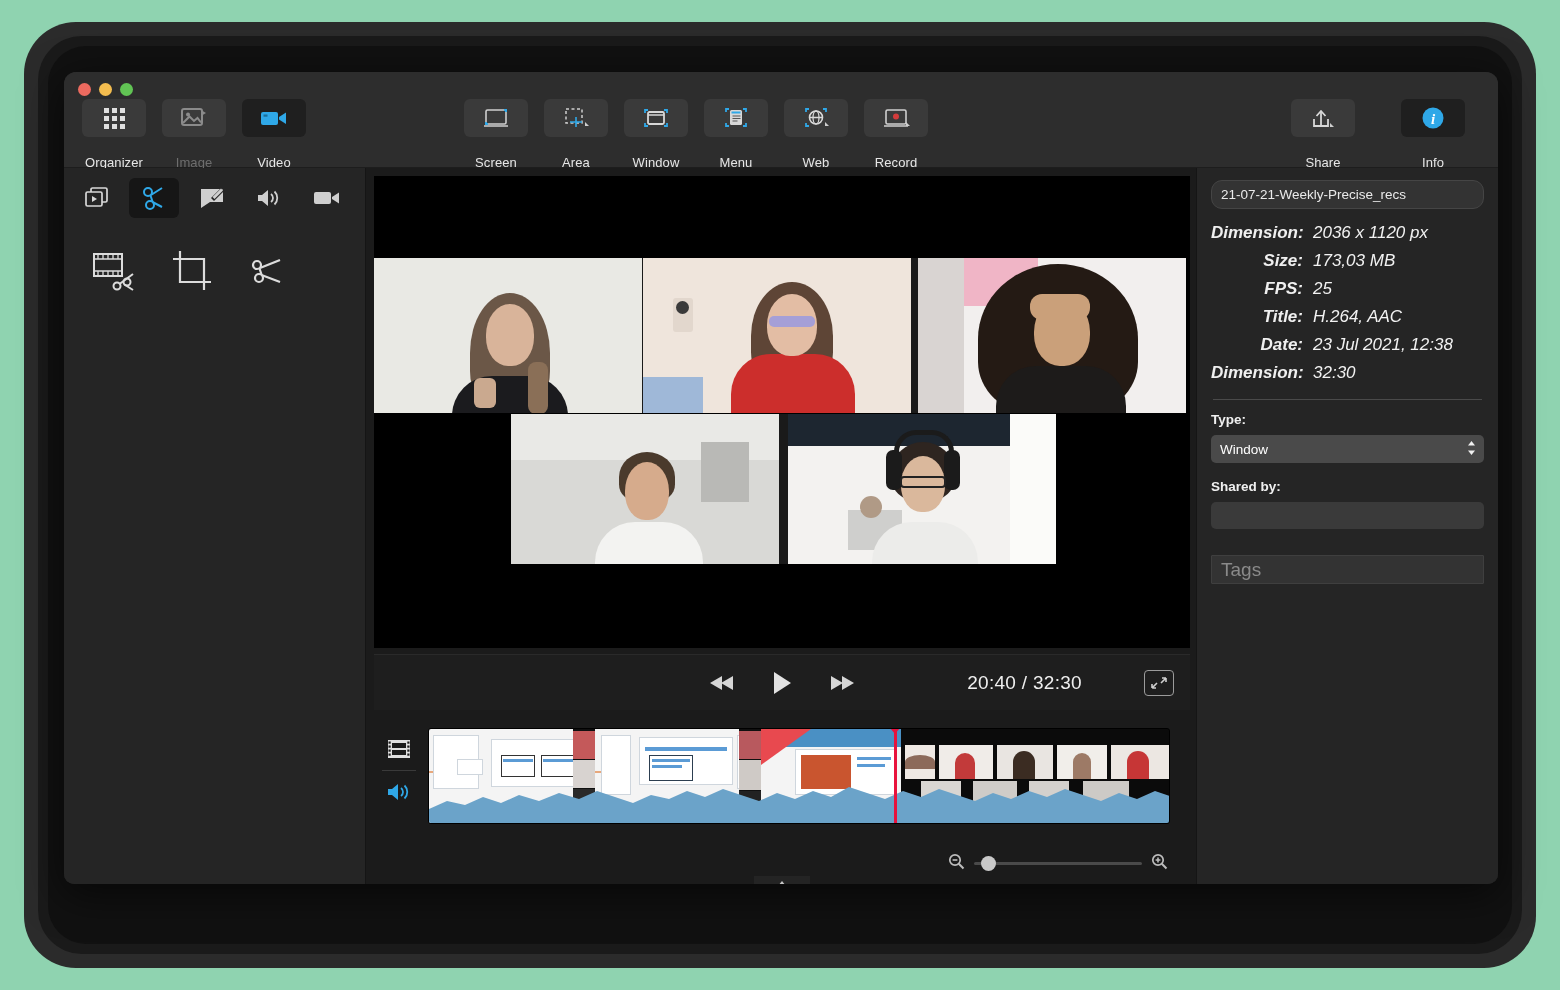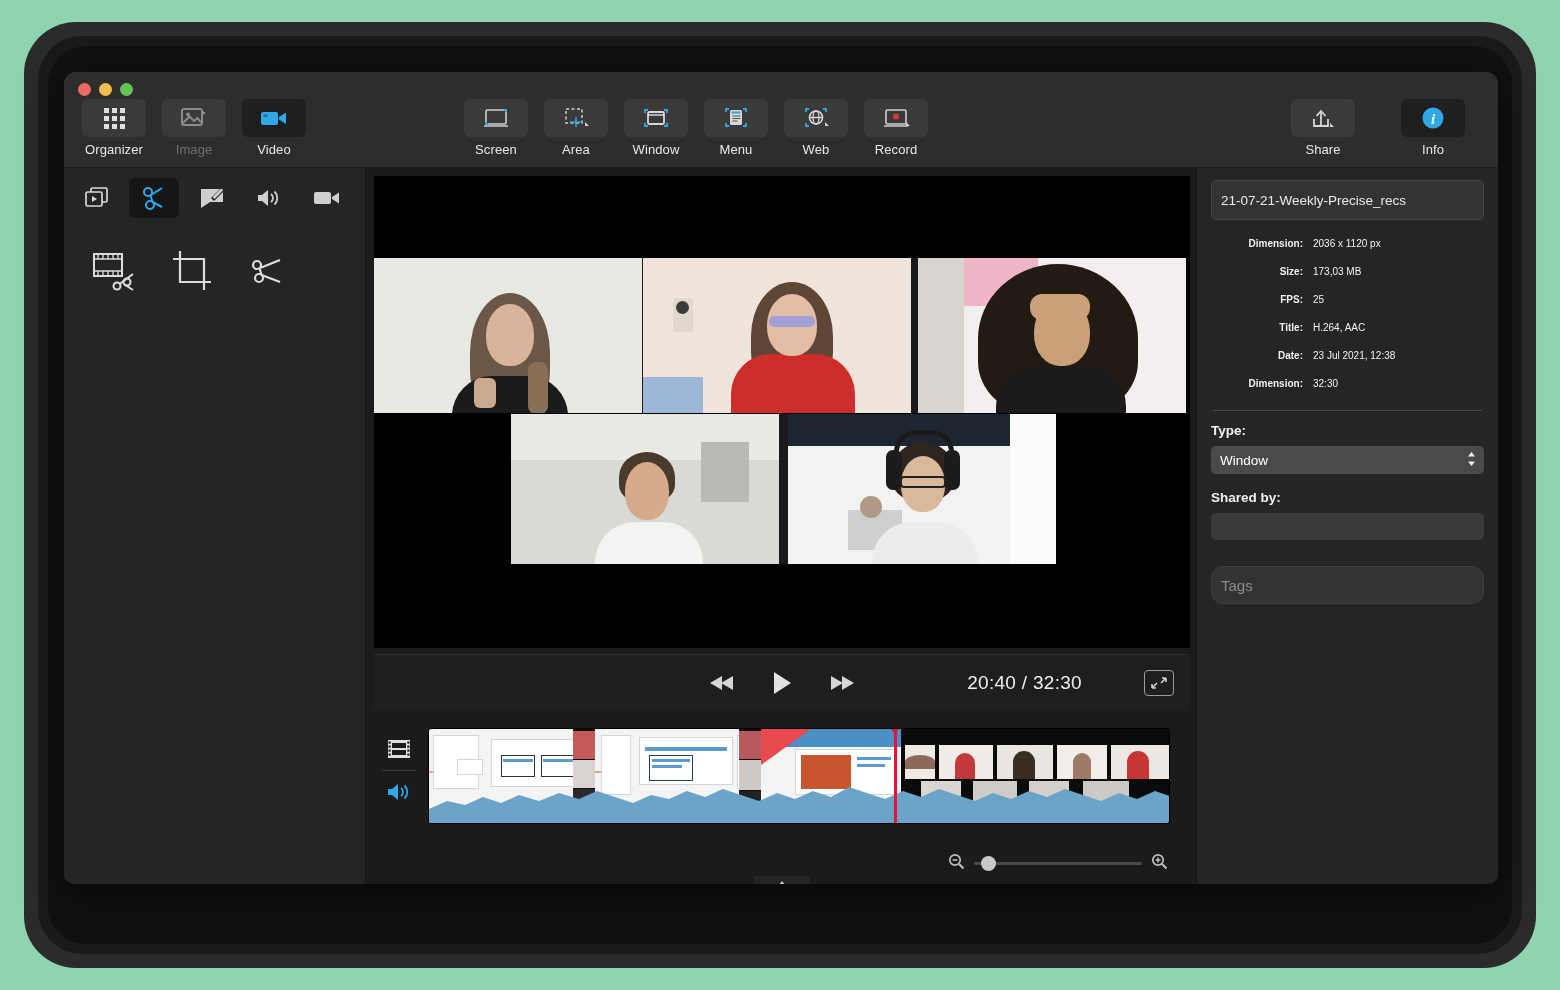--- a/index.html
+++ b/index.html
@@ -59,21 +59,21 @@
     width: 80px; display: flex; flex-direction: column;
     align-items: center; cursor: default;
   }
   .tb-btn {
     width: 64px; height: 38px; border-radius: 6px;
     background: #3a3a3a;
     display: flex; align-items: center; justify-content: center;
   }
   .tb-btn.active { background: #1f1f1f; }
   .tb-label {
-    margin-top: 5px; font-size: 13px; color: #e6e6e6;
+    margin-top: 18px; font-size: 13px; color: #e6e6e6;
     letter-spacing: .1px;
   }
   .tb-label.dim { color: #6e6e6e; }
 
   .tb-left { left: 10px; }
   .tb-center { left: 392px; }
   .tb-right { right: 10px; }
   .tb-right .tb-item { width: 110px; }
   .grid-ic { display: grid; grid-template-columns: repeat(3,5px); gap: 3px; }
   .grid-ic i { width: 5px; height: 5px; background: #e0e0e0; display: block; }
@@ -162,42 +162,42 @@
   }
 
   
   .right-panel {
     width: 302px; background: #252525;
     border-left: 1px solid #151515;
     padding: 12px 14px 0 14px;
     position: relative;
   }
   .field {
-    height: 40px; border-radius: 5px; background: #333;
+    height: 29px; border-radius: 11px; background: #333;
     border: 1px solid #454545;
     display: flex; align-items: center; padding: 0 9px;
     font-size: 13.5px; color: #eaeaea; margin-bottom: 10px;
   }
   .field.ph { color: #8a8a8a; }
   .meta { margin-top: 6px; }
-  .mrow { display: flex; font-size: 10px; line-height: 28px; }
+  .mrow { display: flex; font-size: 17px; line-height: 28px; font-style: italic; }
   .mkey { width: 92px; text-align: right; color: #efefef; font-weight: bold; }
   .mval { margin-left: 10px; color: #f2f2f2; }
   .hr { height: 1px; background: #4a4a4a; margin: 12px 2px 12px 2px; }
   .sect-label { font-size: 13.5px; color: #f0f0f0; font-weight: bold; margin-bottom: 8px; }
   .select {
     height: 28px; border-radius: 5px; background: #4a4a4a;
     display: flex; align-items: center; padding: 0 9px;
     font-size: 13.5px; color: #fff; position: relative;
     margin-bottom: 16px;
   }
   .select .chev { position: absolute; right: 8px; font-size: 9px; line-height: 9px; color: #e8e8e8; text-align: center; }
   .blank-field { height: 27px; border-radius: 5px; background: #3a3a3a; margin-bottom: 26px; }
-  .tags-field { height: 38px; border-radius: 12px; background: #333; border: 1px solid #3f3f3f;
-    display: flex; align-items: center; padding: 0 9px; font-size: 15px; color: #8a8a8a; margin-bottom: 14px; }
+  .tags-field { height: 29px; border-radius: 1px; background: #333; border: 1px solid #3f3f3f;
+    display: flex; align-items: center; padding: 0 9px; font-size: 19px; color: #8a8a8a; margin-bottom: 14px; }
   .notes {
     height: 148px; border-radius: 7px; background: #3a3a3a;
     padding: 7px 10px; font-size: 13.5px; color: #9a9a9a;
   }
 </style>
 </head>
 <body>
 
 <div id="stage">
   <div class="shell-outer"></div>

